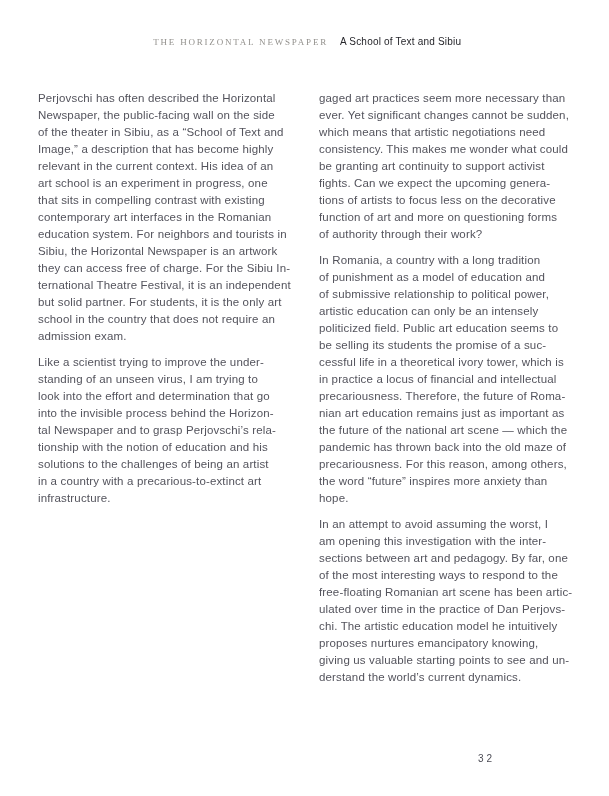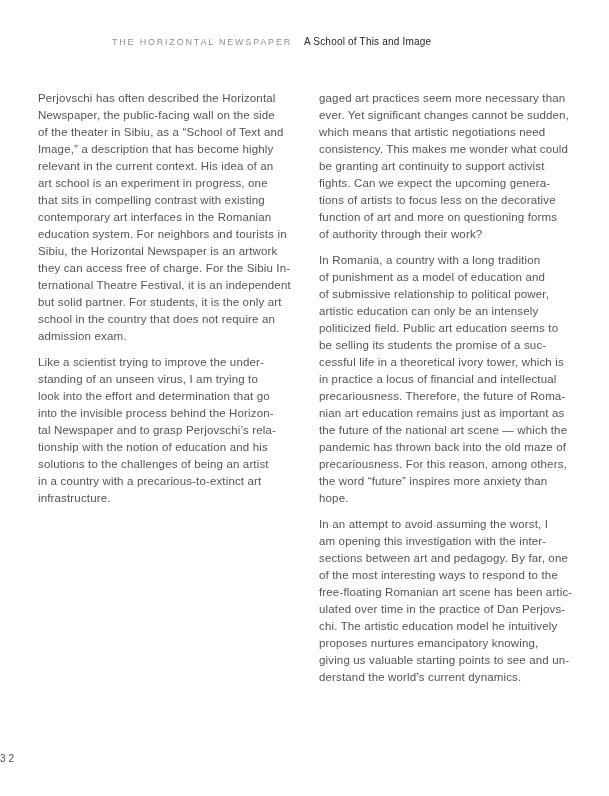--- a/index.html
+++ b/index.html
@@ -22,26 +22,27 @@
     left: 0;
     width: 609px;
     display: flex;
     align-items: baseline;
   }
   .running-title {
     box-sizing: border-box;
     width: 292px;
     padding-left: 38px;
     text-align: right;
-    font-family: Liberation Sans, sans-serif;
+    font-family: Liberation Serif, serif;
     font-size: 9px;
     letter-spacing: 1.8px;
     color: #92908c;
     text-transform: uppercase;
     white-space: nowrap;
+    margin-left: 36px;
   }
   .section-title {
     margin-left: 12px;
     font-size: 10px;
     letter-spacing: 0.2px;
     color: #26262b;
     white-space: nowrap;
   }
   .columns {
     position: absolute;
@@ -60,37 +61,37 @@
   .column.right { width: 270px; }
   .para {
     white-space: pre-line;
     margin: 0 0 9px 0;
   }
   .footer {
     position: absolute;
     top: 748px;
     left: 0;
     width: 495px;
-    text-align: left;
+    text-align: right;
   }
   .page-number {
     display: inline-block;
     font-size: 10px;
     letter-spacing: 3px;
     color: #4c4c55;
   }
 </style>
 </head>
 <body>
 
 <div class="page">
 
   <div class="header">
     <div class="running-title">THE HORIZONTAL NEWSPAPER</div>
-    <div class="section-title">A School of This and Image</div>
+    <div class="section-title">A School of Text and Sibiu</div>
   </div>
 
   <div class="columns">
     <div class="column right">
         <div class="para">Perjovschi has often described the Horizontal
 Newspaper, the public-facing wall on the side
 of the theater in Sibiu, as a “School of Text and
 Image,” a description that has become highly
 relevant in the current context. His idea of an
 art school is an experiment in progress, one

